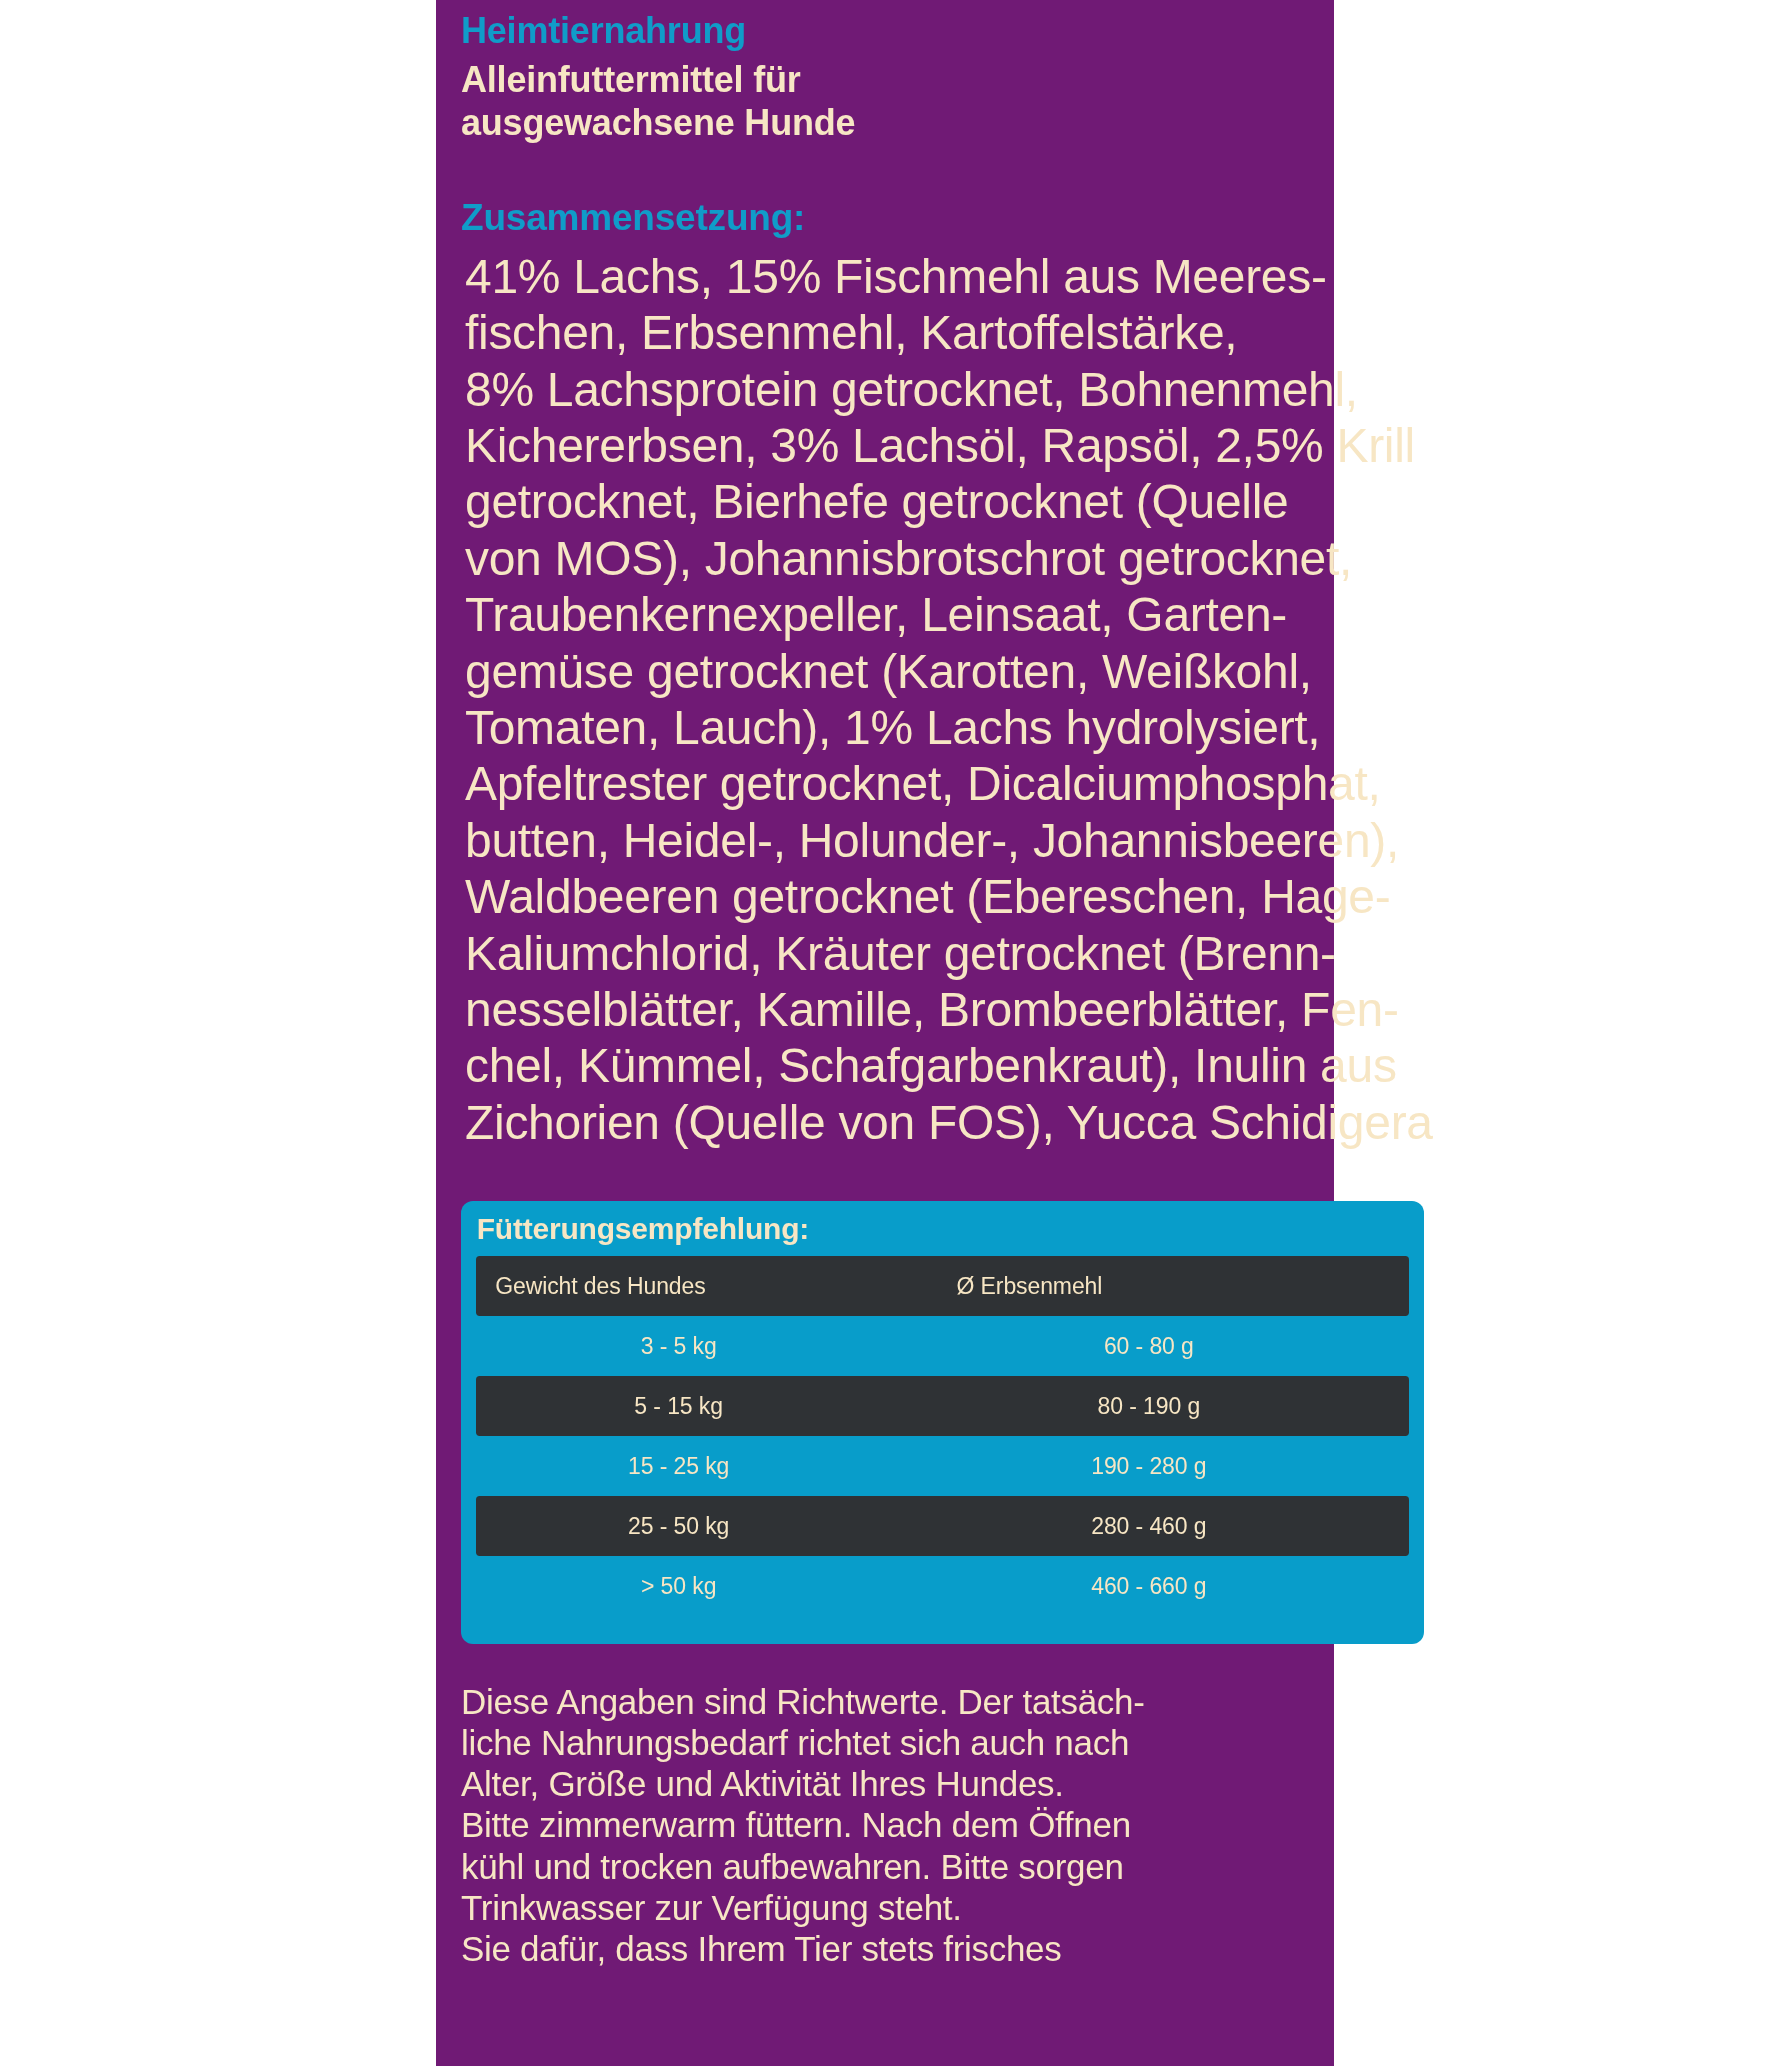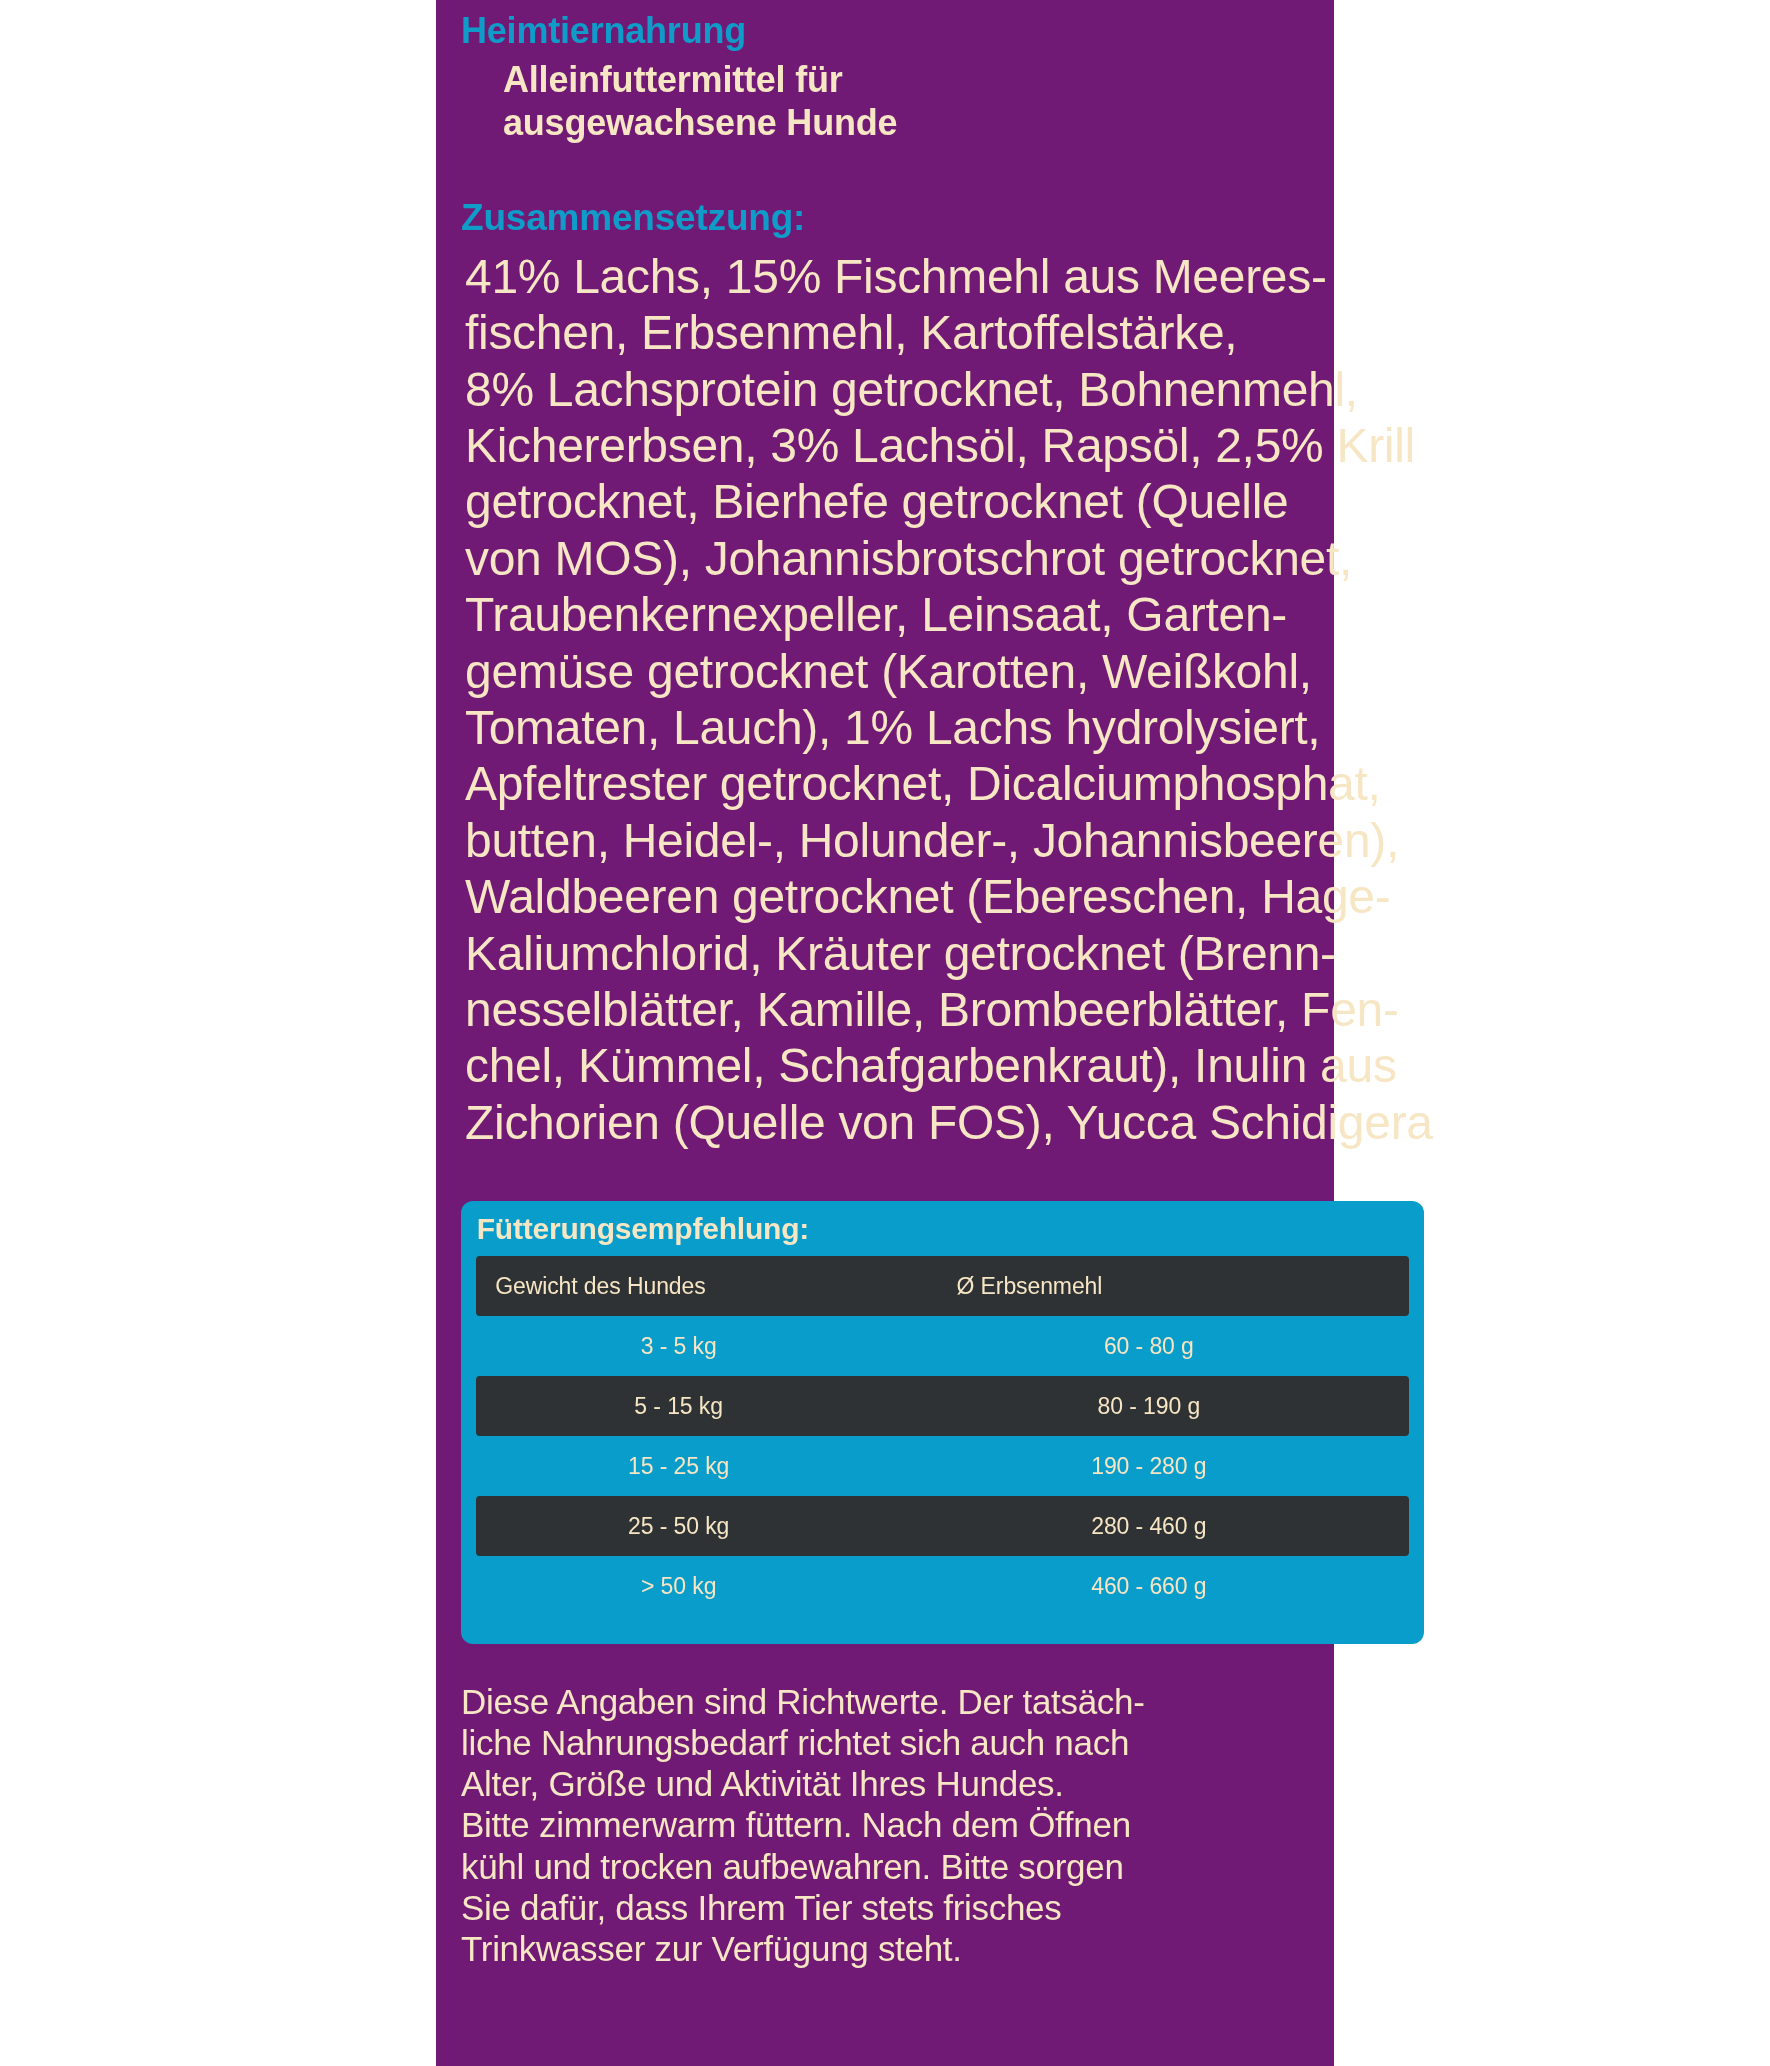--- a/index.html
+++ b/index.html
@@ -49,21 +49,21 @@
   }
   .subtitle {
     color: #f7e6c4;
     font-size: 36px;
     font-weight: bold;
     line-height: 1.19;
     letter-spacing: -0.2px;
     margin: 0;
     padding-top: 10px;
   }
-  .subtitle .ln { display: block; margin-left: 42px; }
+  .subtitle .ln { display: block; }
 
   .section-heading {
     color: #109cc9;
     font-size: 37px;
     font-weight: bold;
     line-height: 1.0;
     letter-spacing: -0.2px;
     margin: 0;
     padding-top: 54px;
   }
@@ -227,18 +227,18 @@
     </table>
 
   </div>
 
   <p class="footnote">
     <span class="ln">Diese Angaben sind Richtwerte. Der tatsäch-</span>
     <span class="ln">liche Nahrungsbedarf richtet sich auch nach</span>
     <span class="ln">Alter, Größe und Aktivität Ihres Hundes.</span>
     <span class="ln">Bitte zimmerwarm füttern. Nach dem Öffnen</span>
     <span class="ln">kühl und trocken aufbewahren. Bitte sorgen</span>
+    <span class="ln">Trinkwasser zur Verfügung steht.</span>
     <span class="ln">Sie dafür, dass Ihrem Tier stets frisches</span>
-    <span class="ln">Trinkwasser zur Verfügung steht.</span>
   </p>
 
 </div>
 
 
 </body></html>

